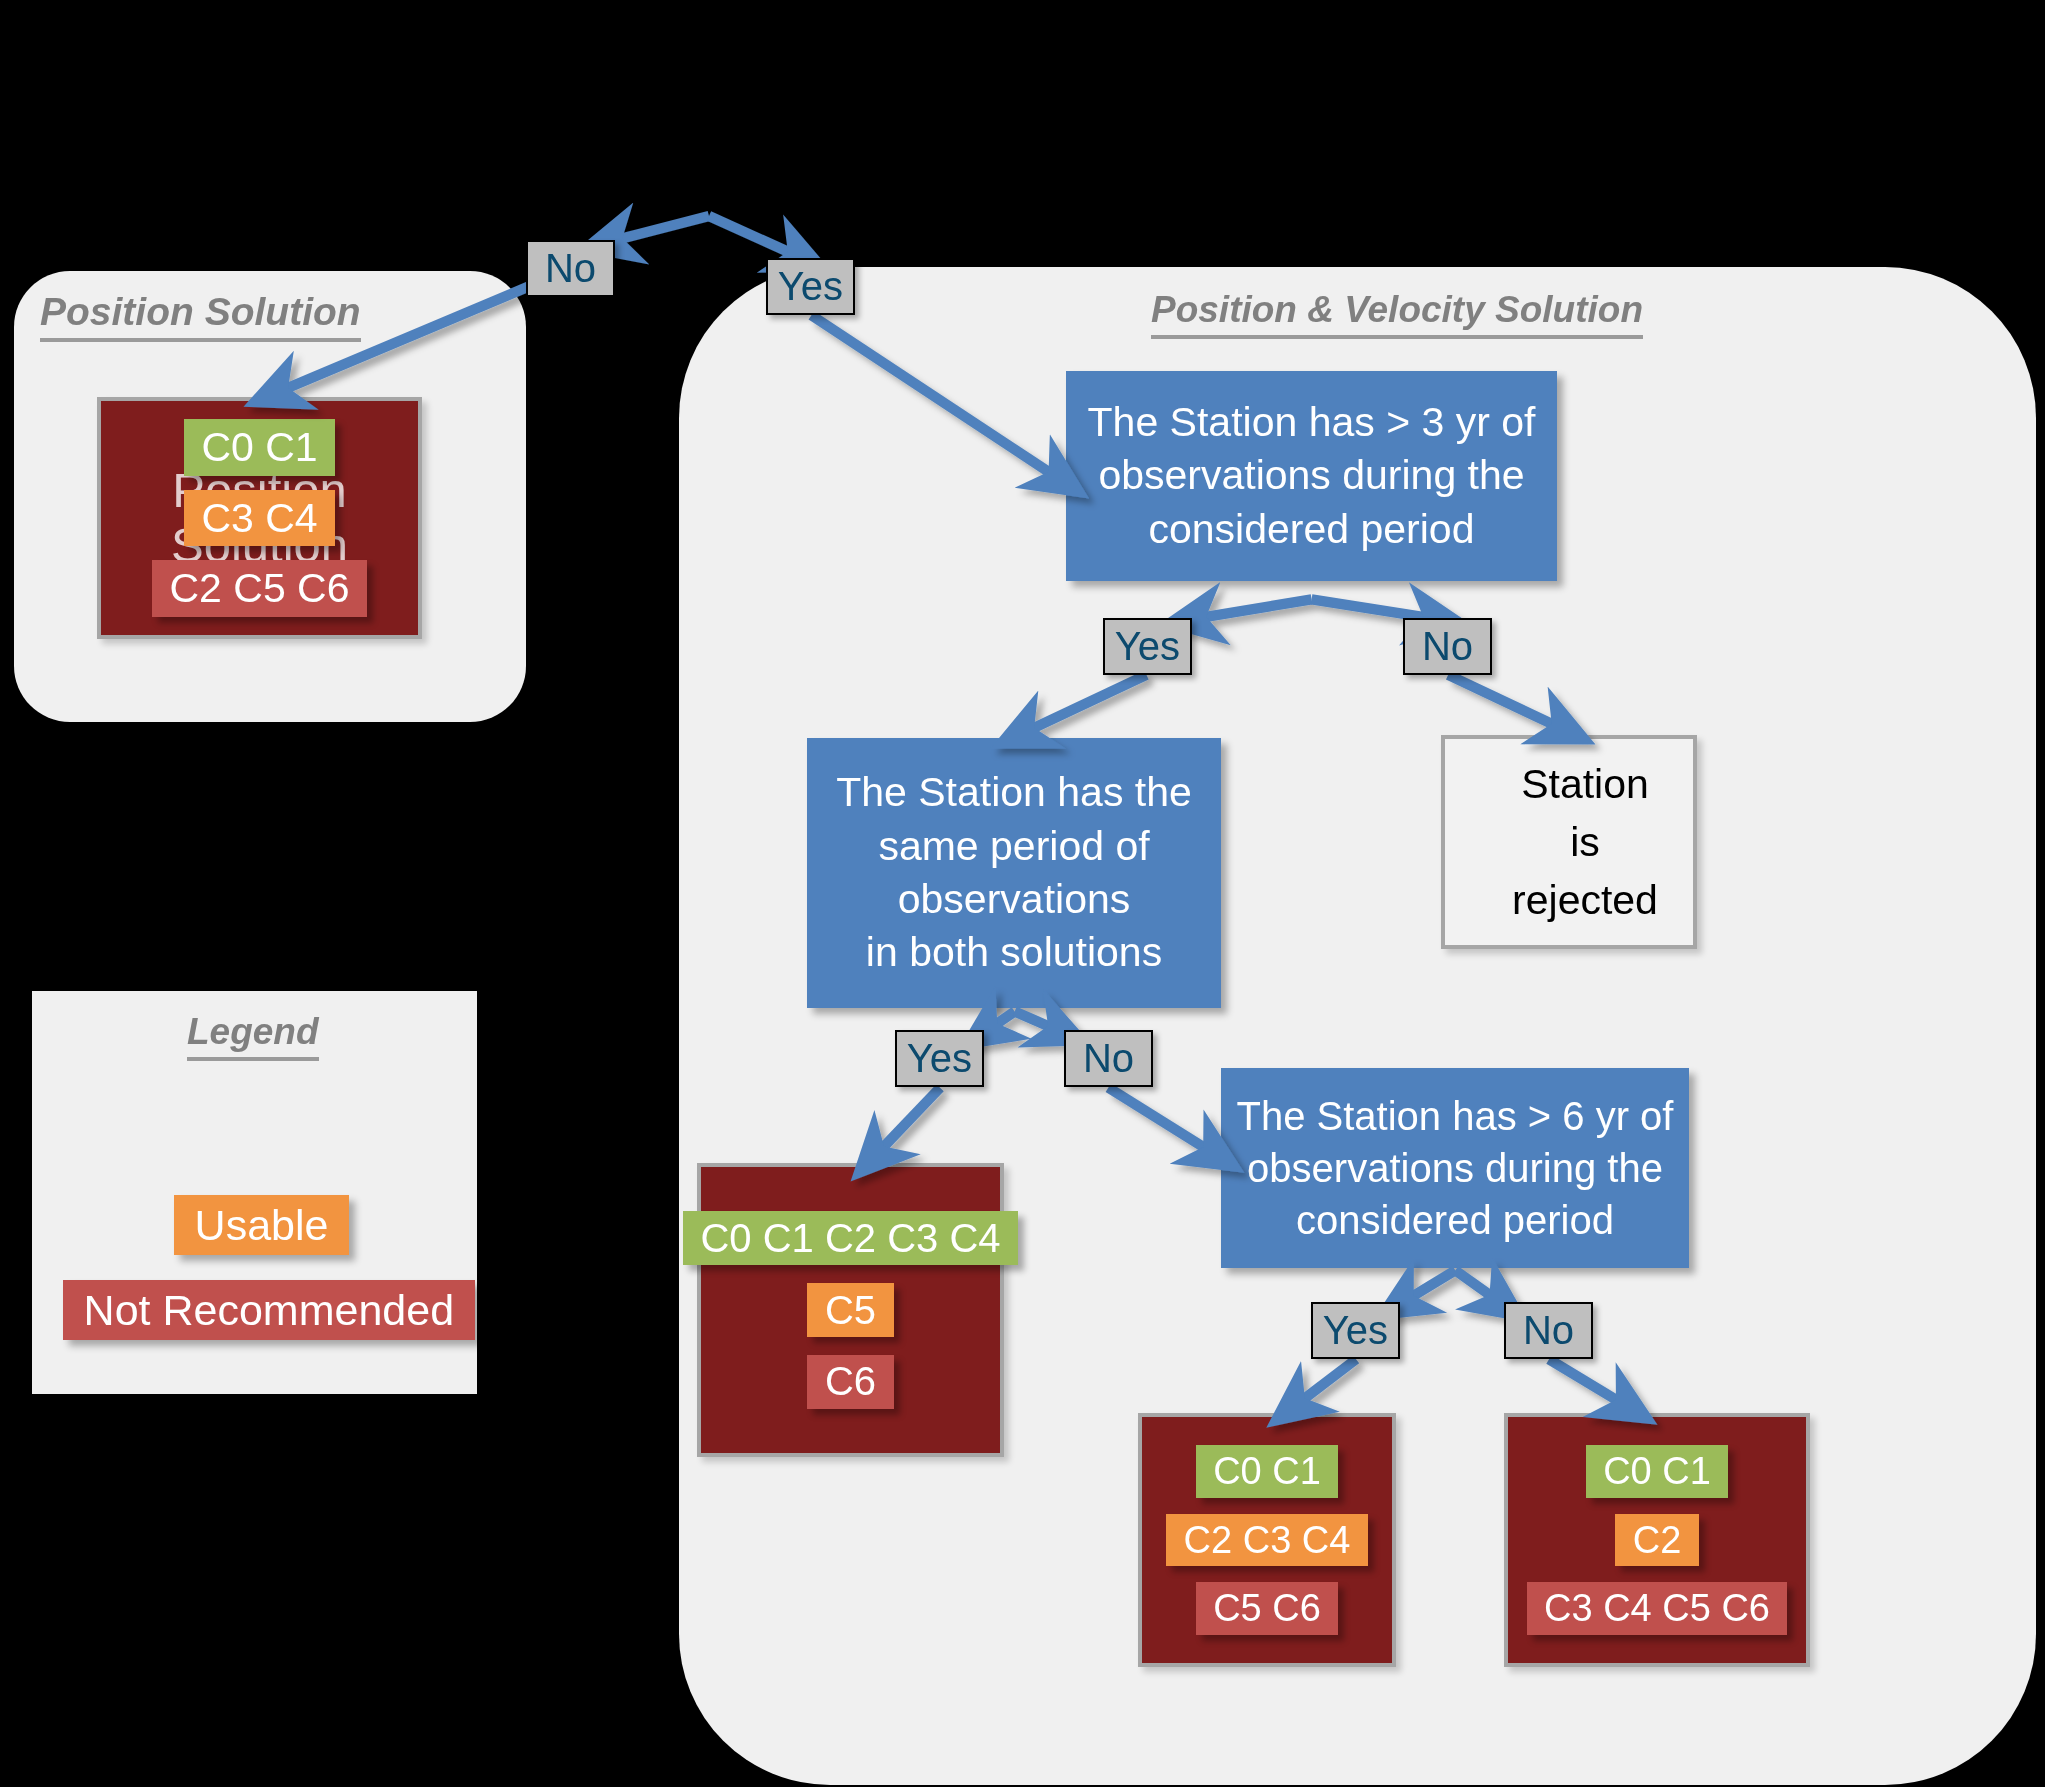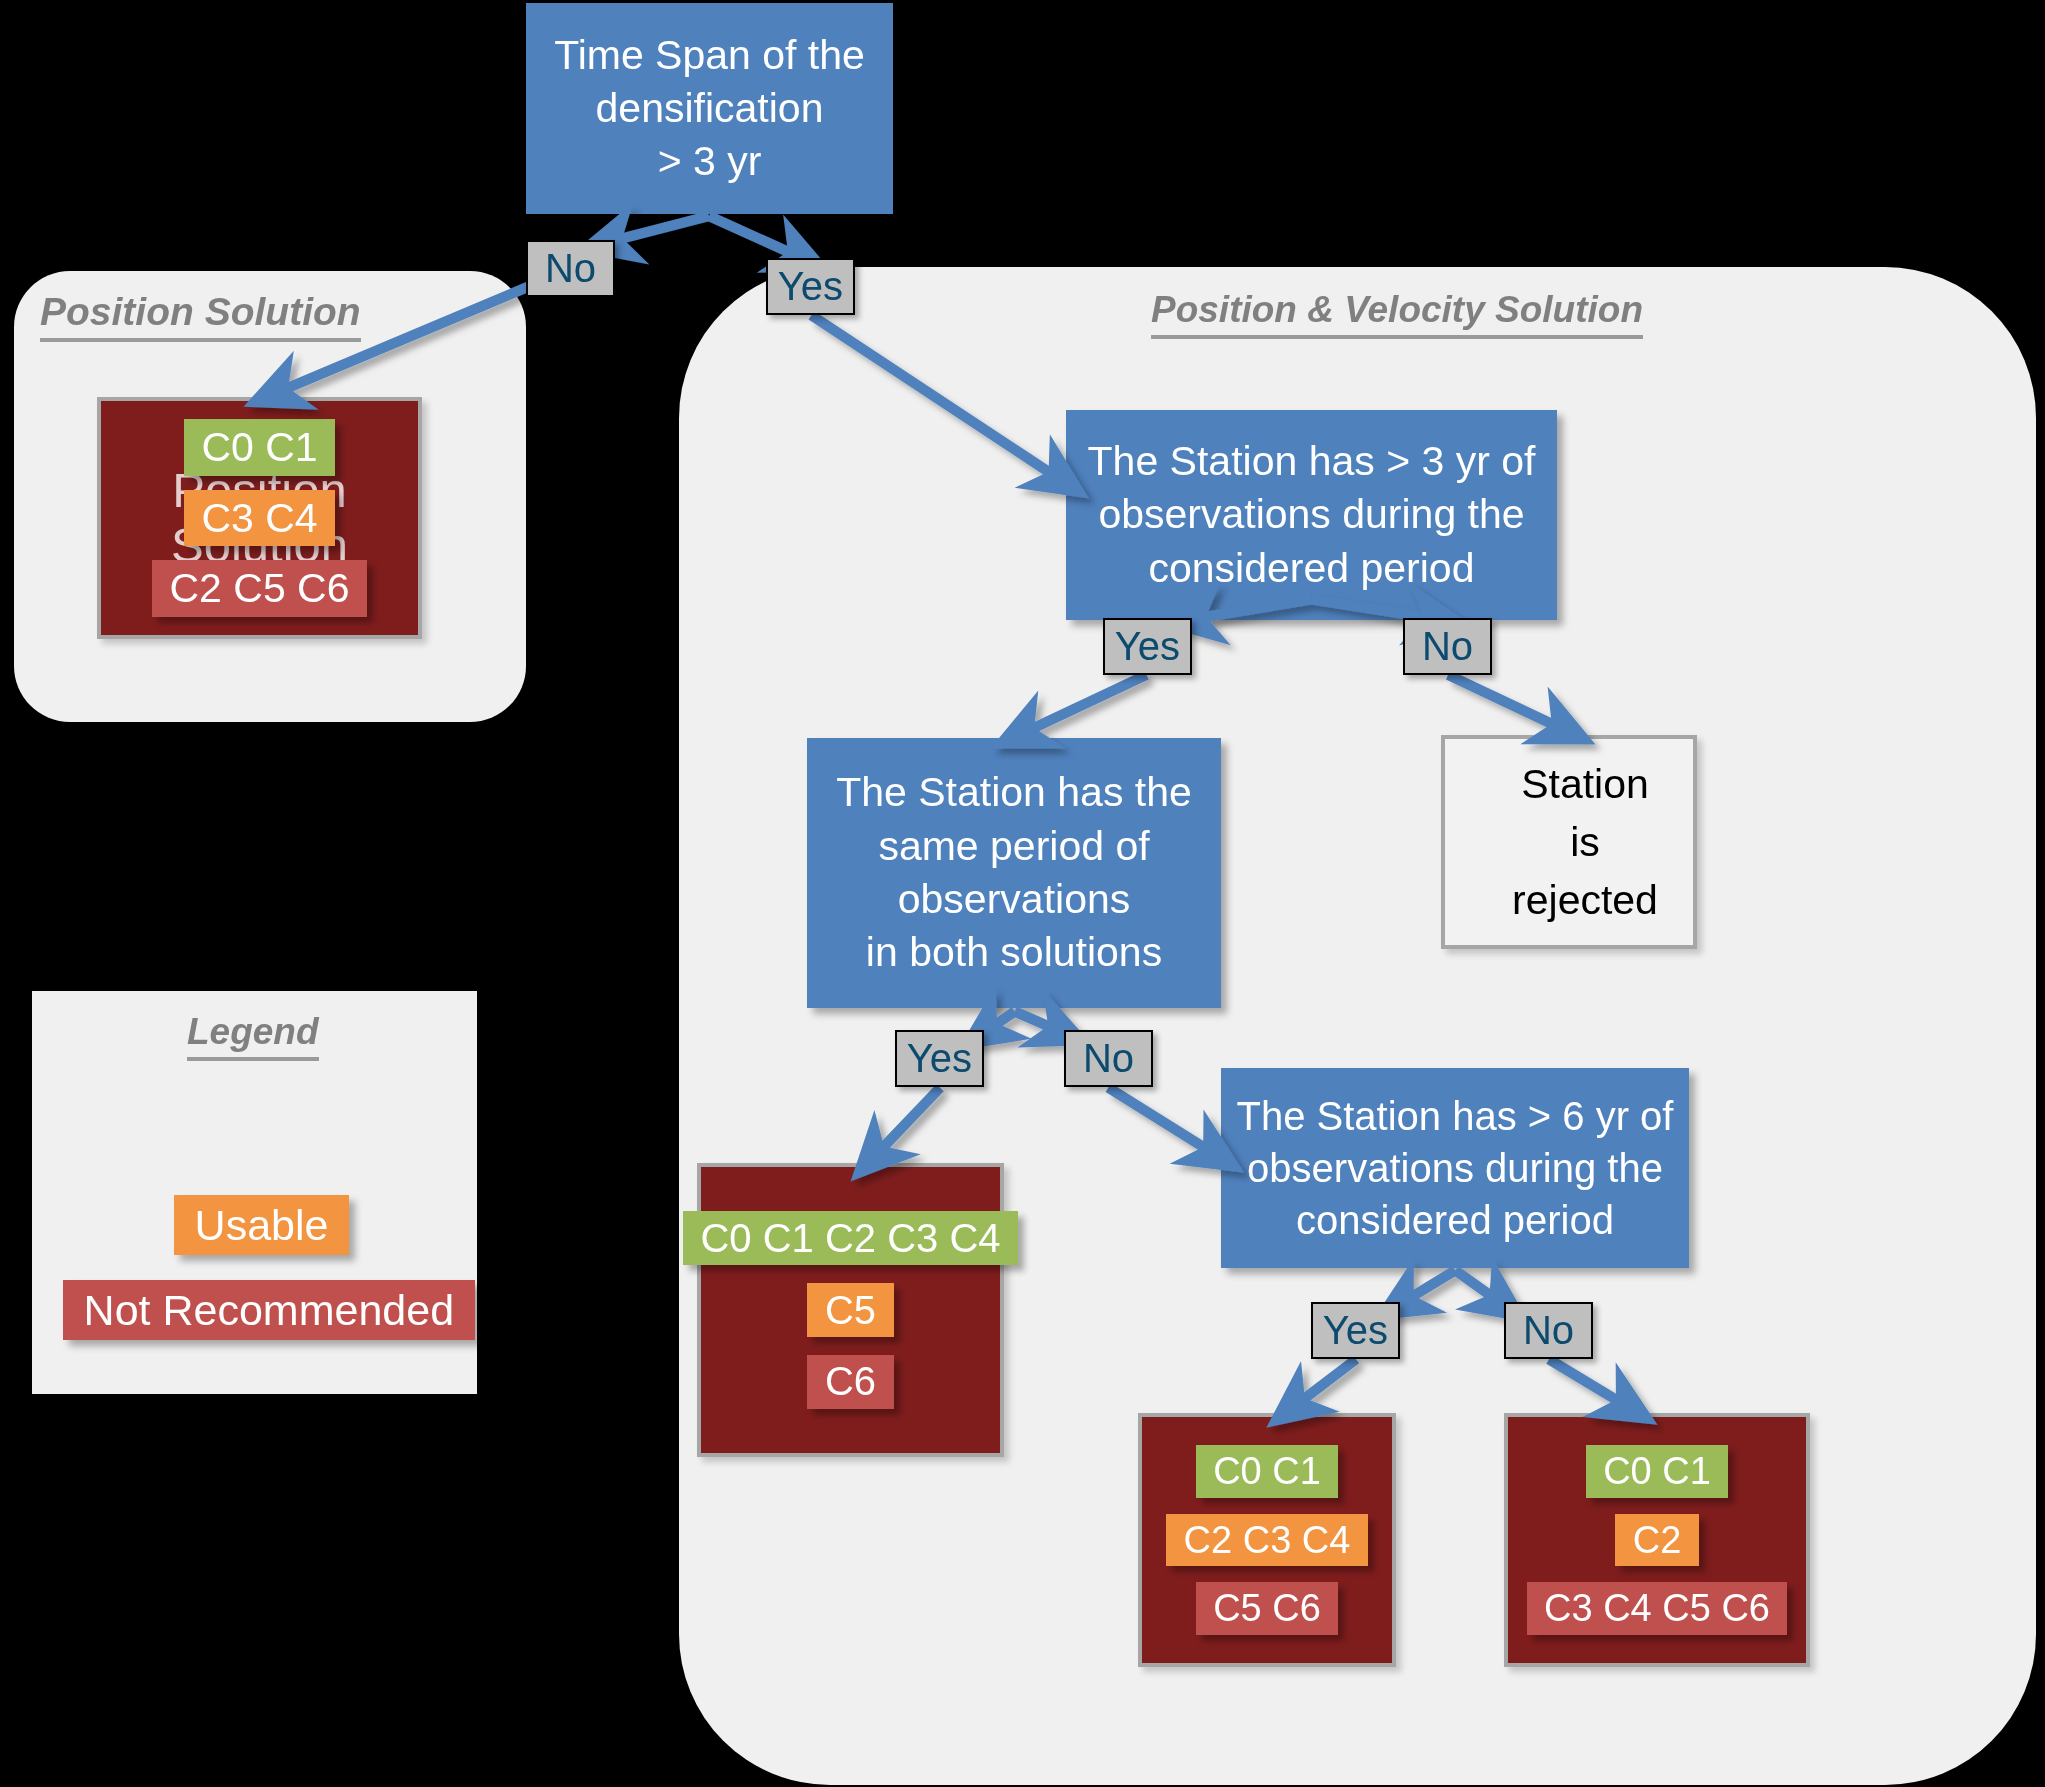--- a/index.html
+++ b/index.html
@@ -25,21 +25,21 @@
   #title-legend{left:187px;top:1013px;font-size:37px;border-bottom-width:4px;}
 
   
   .dnode{
     position:absolute;background:#4F81BD;color:#FFFFFF;
     display:flex;align-items:center;justify-content:center;text-align:center;
     box-shadow:5.6px 5.6px 7.1px rgba(0,0,0,0.30);
     line-height:1.30;padding:4.8px 11px;box-sizing:border-box;
   }
   #node-root{left:526px;top:3.2px;width:367px;height:211px;font-size:41px;}
-  #node-3yr{left:1066px;top:410px;width:491px;height:210px;font-size:41px;}
+  #node-3yr{left:1066px;top:371px;width:491px;height:210px;font-size:41px;}
   #node-same{left:807px;top:738px;width:414px;height:270px;font-size:41px;}
   #node-6yr{left:1221px;top:1068px;width:468px;height:200px;font-size:40px;}
 
   
   .obox{
     position:absolute;background:#F2F2F2;border:4.8px solid #A6A6A6;
     color:#000;display:flex;align-items:center;justify-content:center;
     text-align:center;line-height:1.42;font-size:41px;box-sizing:border-box;
     box-shadow:4.8px 4.8px 6.4px rgba(0,0,0,0.18);
     padding-left:32px;
@@ -149,21 +149,20 @@
 
       <path d="M1833,1600 L1892,1642"></path>
       <path d="M1951,1712 L2052,1773"></path>
     </g>
   </svg>
 
   <div class="panel-title" id="title-position">Position Solution</div>
   <div class="panel-title" id="title-posvel">Position &amp; Velocity Solution</div>
   <div class="panel-title" id="title-legend">Legend</div>
 
-  <div class="dnode" id="node-root">Time Span of the densification<br>&gt; 3 yr</div>
 
   <div class="rbox" id="res-position">
     <div class="ghost">Position Solution</div>
     <div class="chip green">C0 C1</div>
     <div class="chip orange">C3 C4</div>
     <div class="chip red">C2 C5 C6</div>
   </div>
 
   <div class="dnode" id="node-3yr">The Station has &gt; 3 yr of observations during the considered period</div>
 

